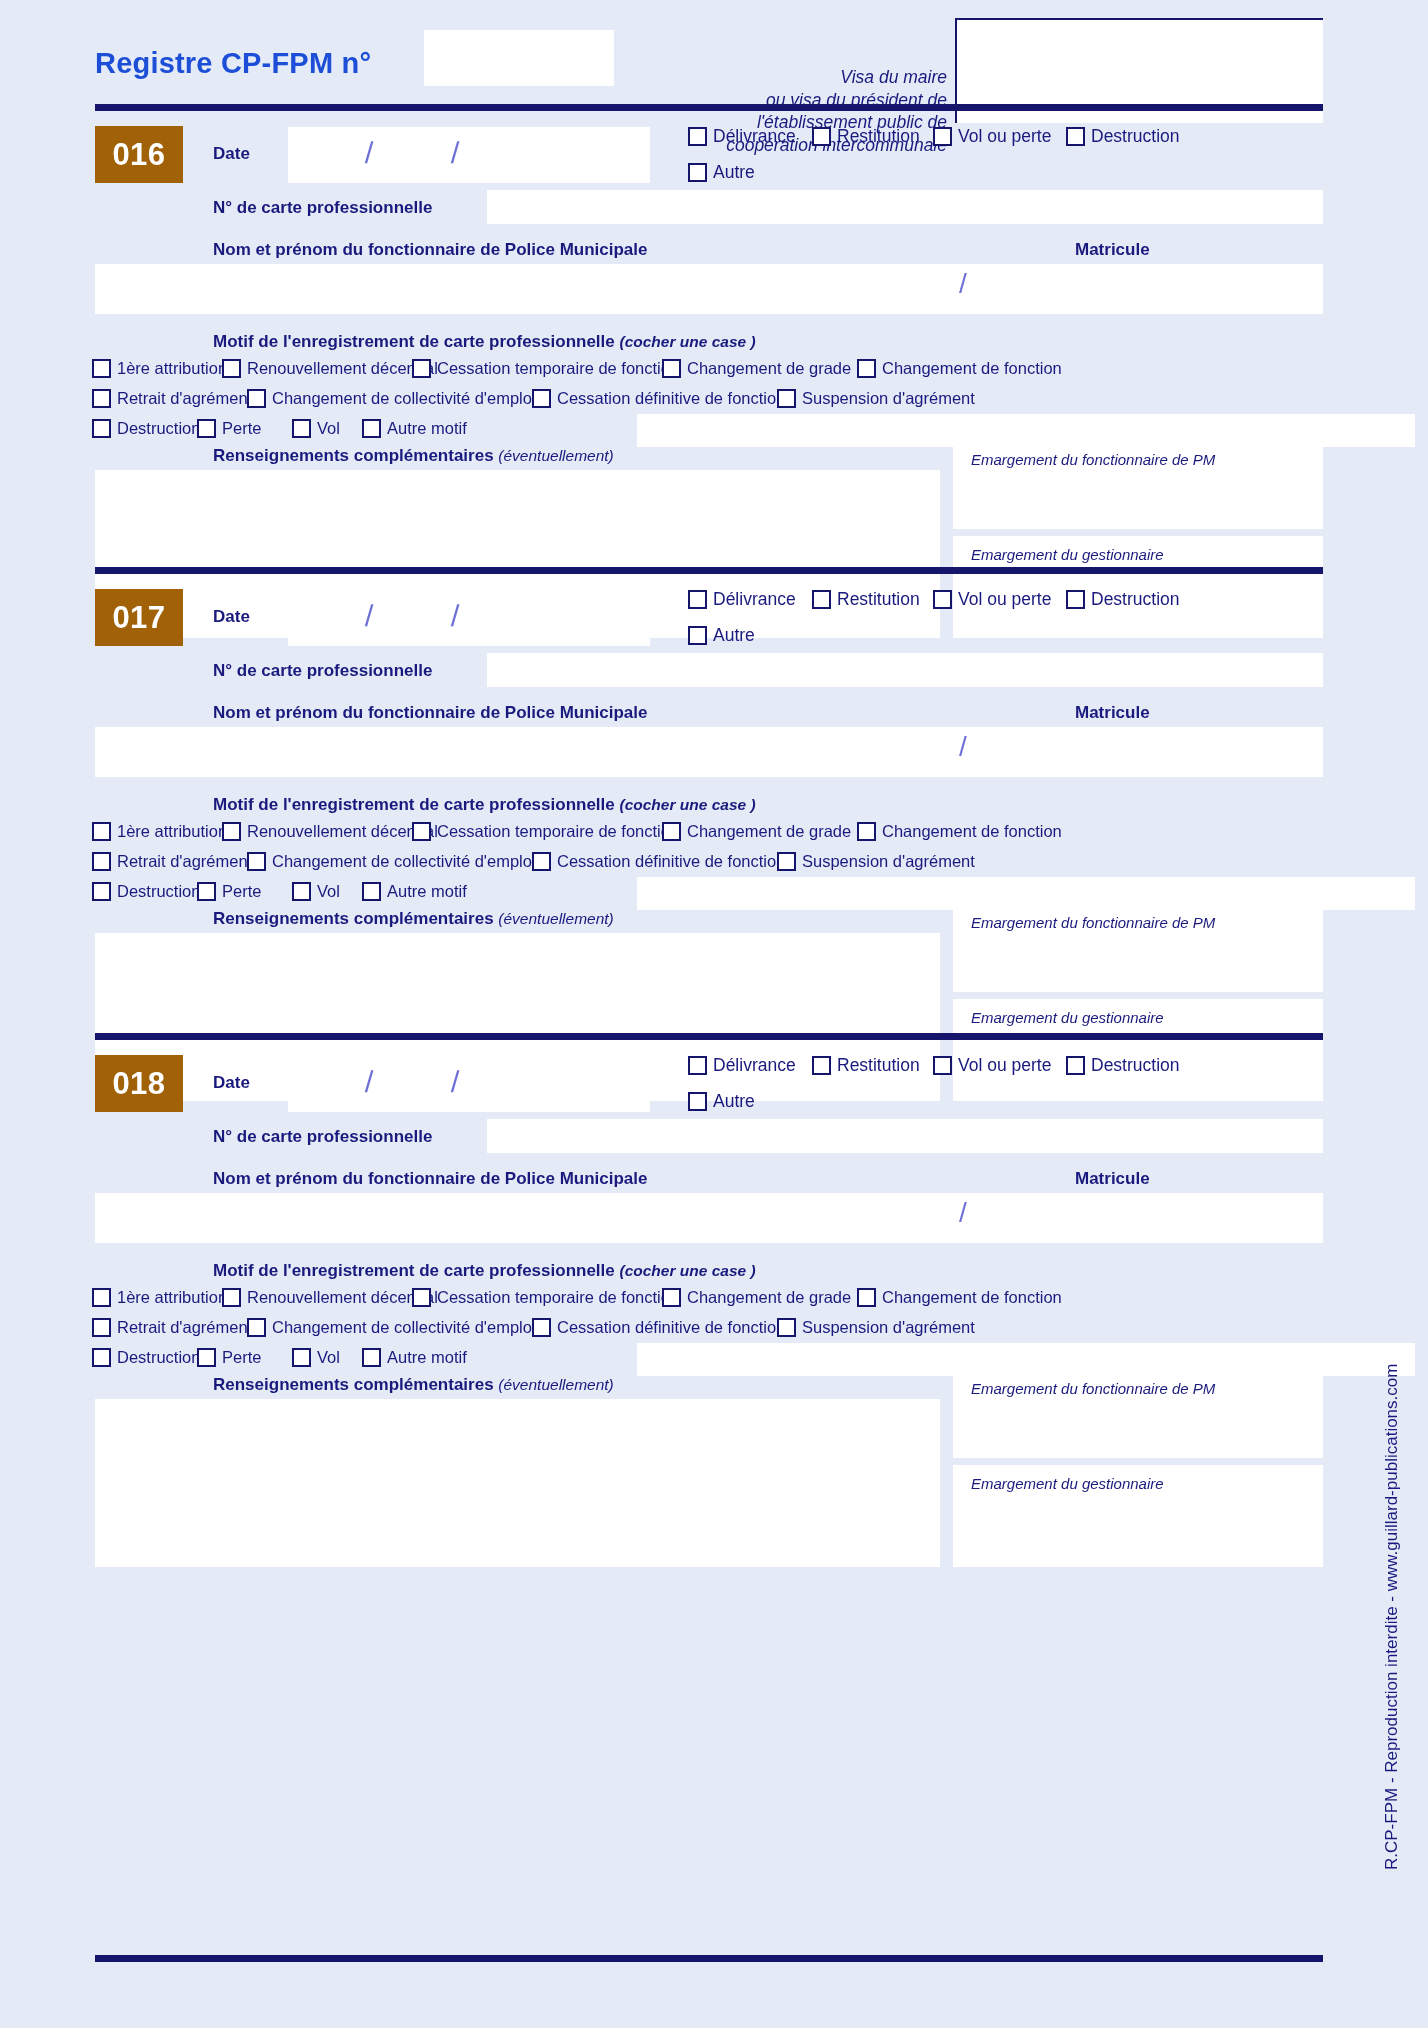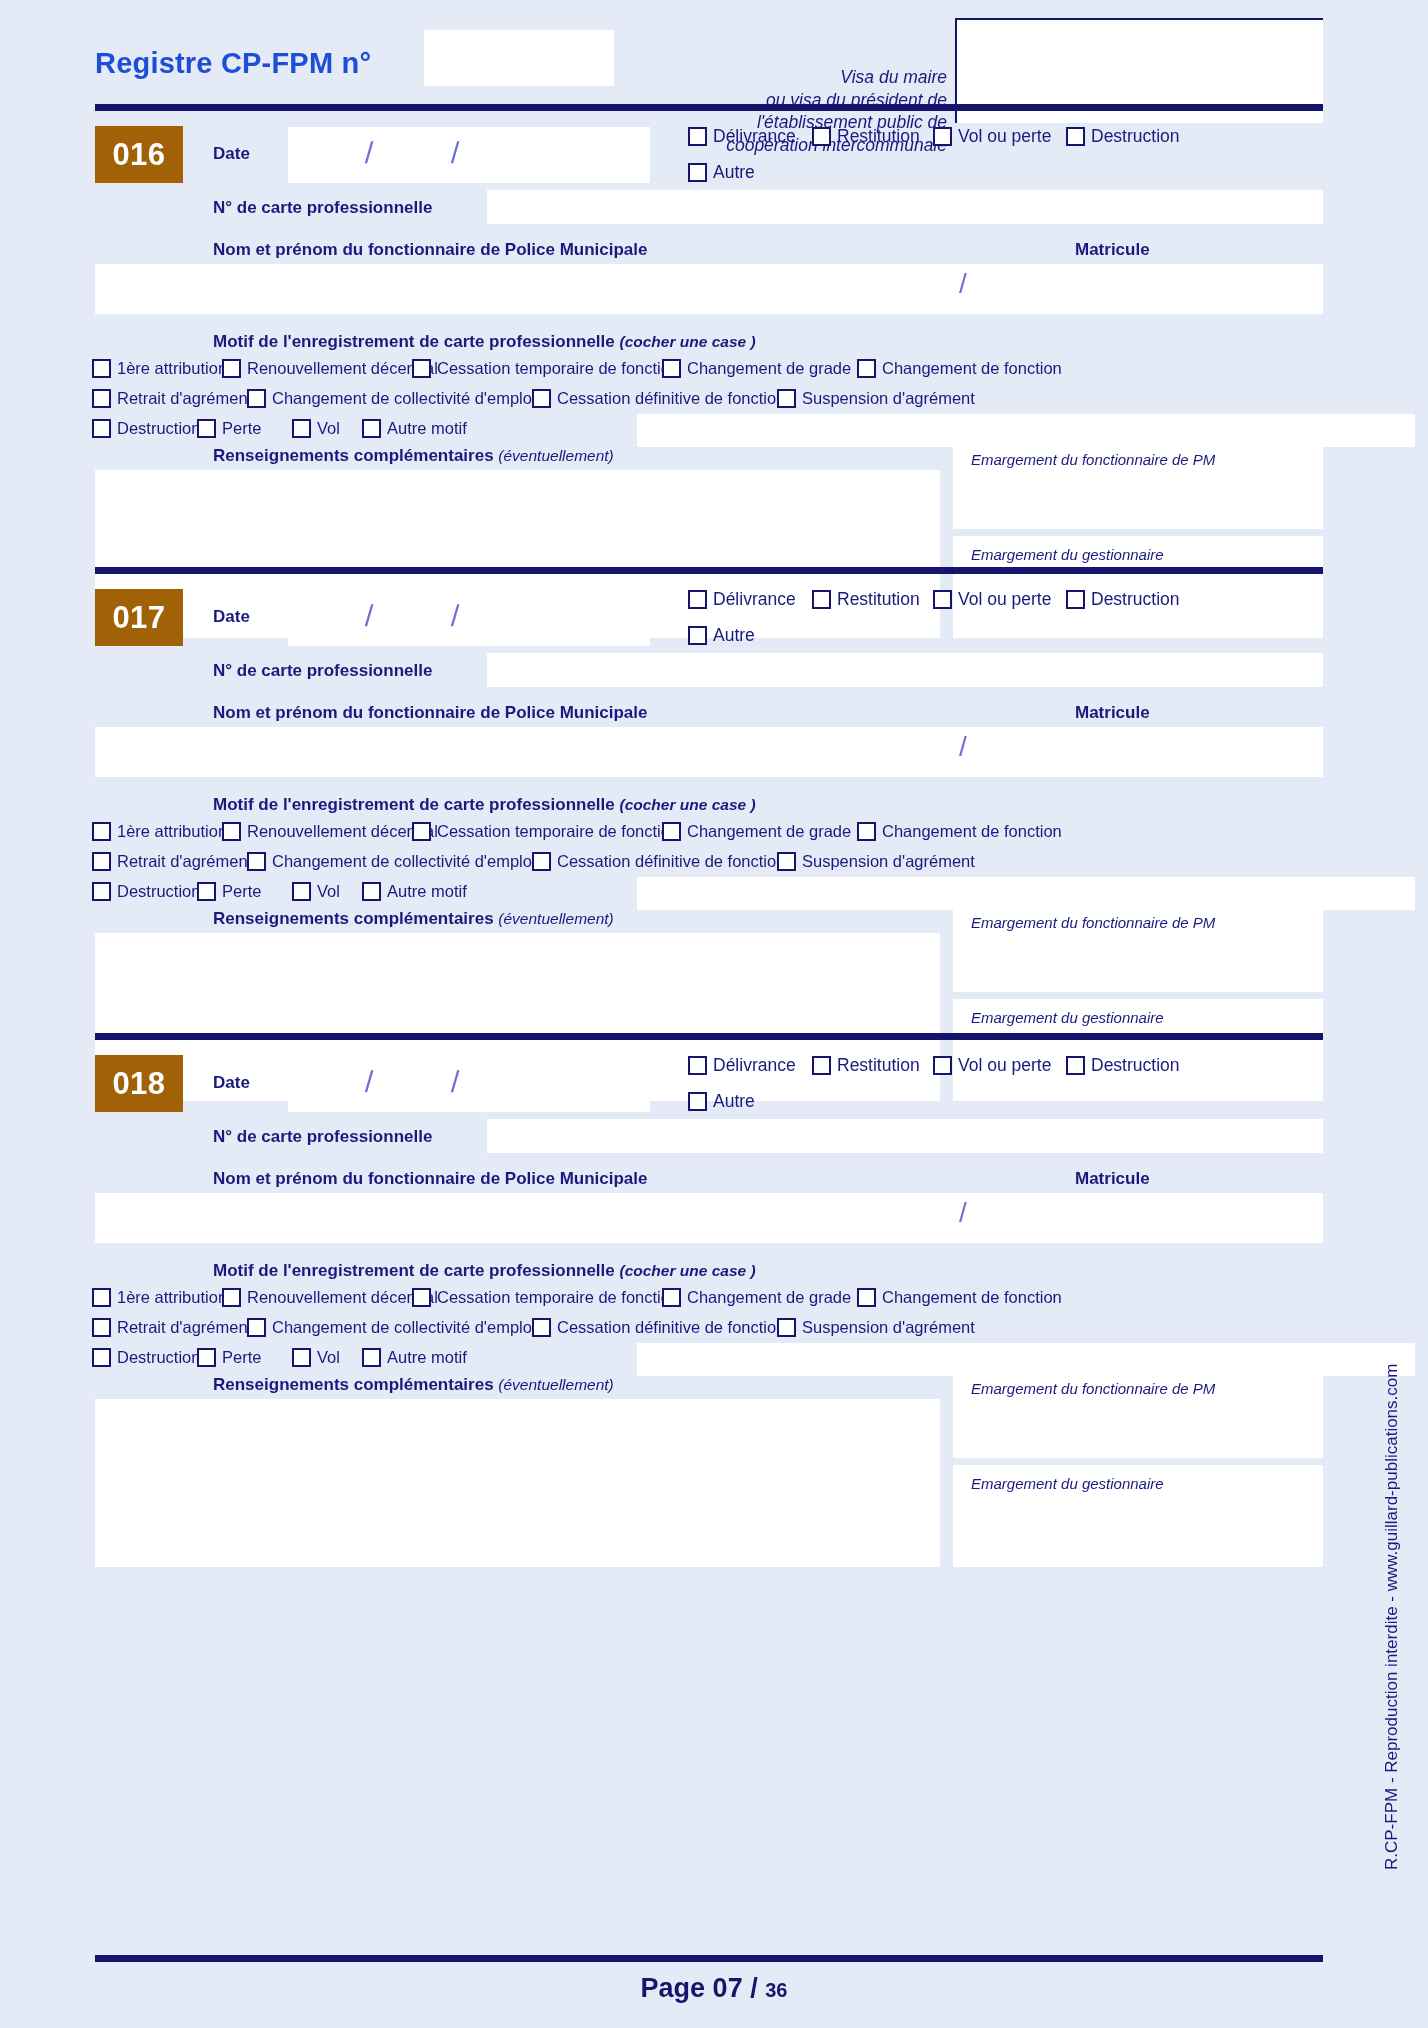--- a/index.html
+++ b/index.html
@@ -623,18 +623,14 @@
         </div>
         <div class="emarg emarg-2">
           <span class="etext">Emargement du gestionnaire</span>
         </div>
       </div>
     </div>
 
   <div class="sidebar">R.CP-FPM   -   Reproduction interdite   -   www.guillard-publications.com</div>
 
   <div class="footer-rule"></div>
-  <div class="footer-text">
-    <span>Page 07 /</span>
-    <span class="small">36</span>
-  </div>
 
 </div>
 
 </body></html>

